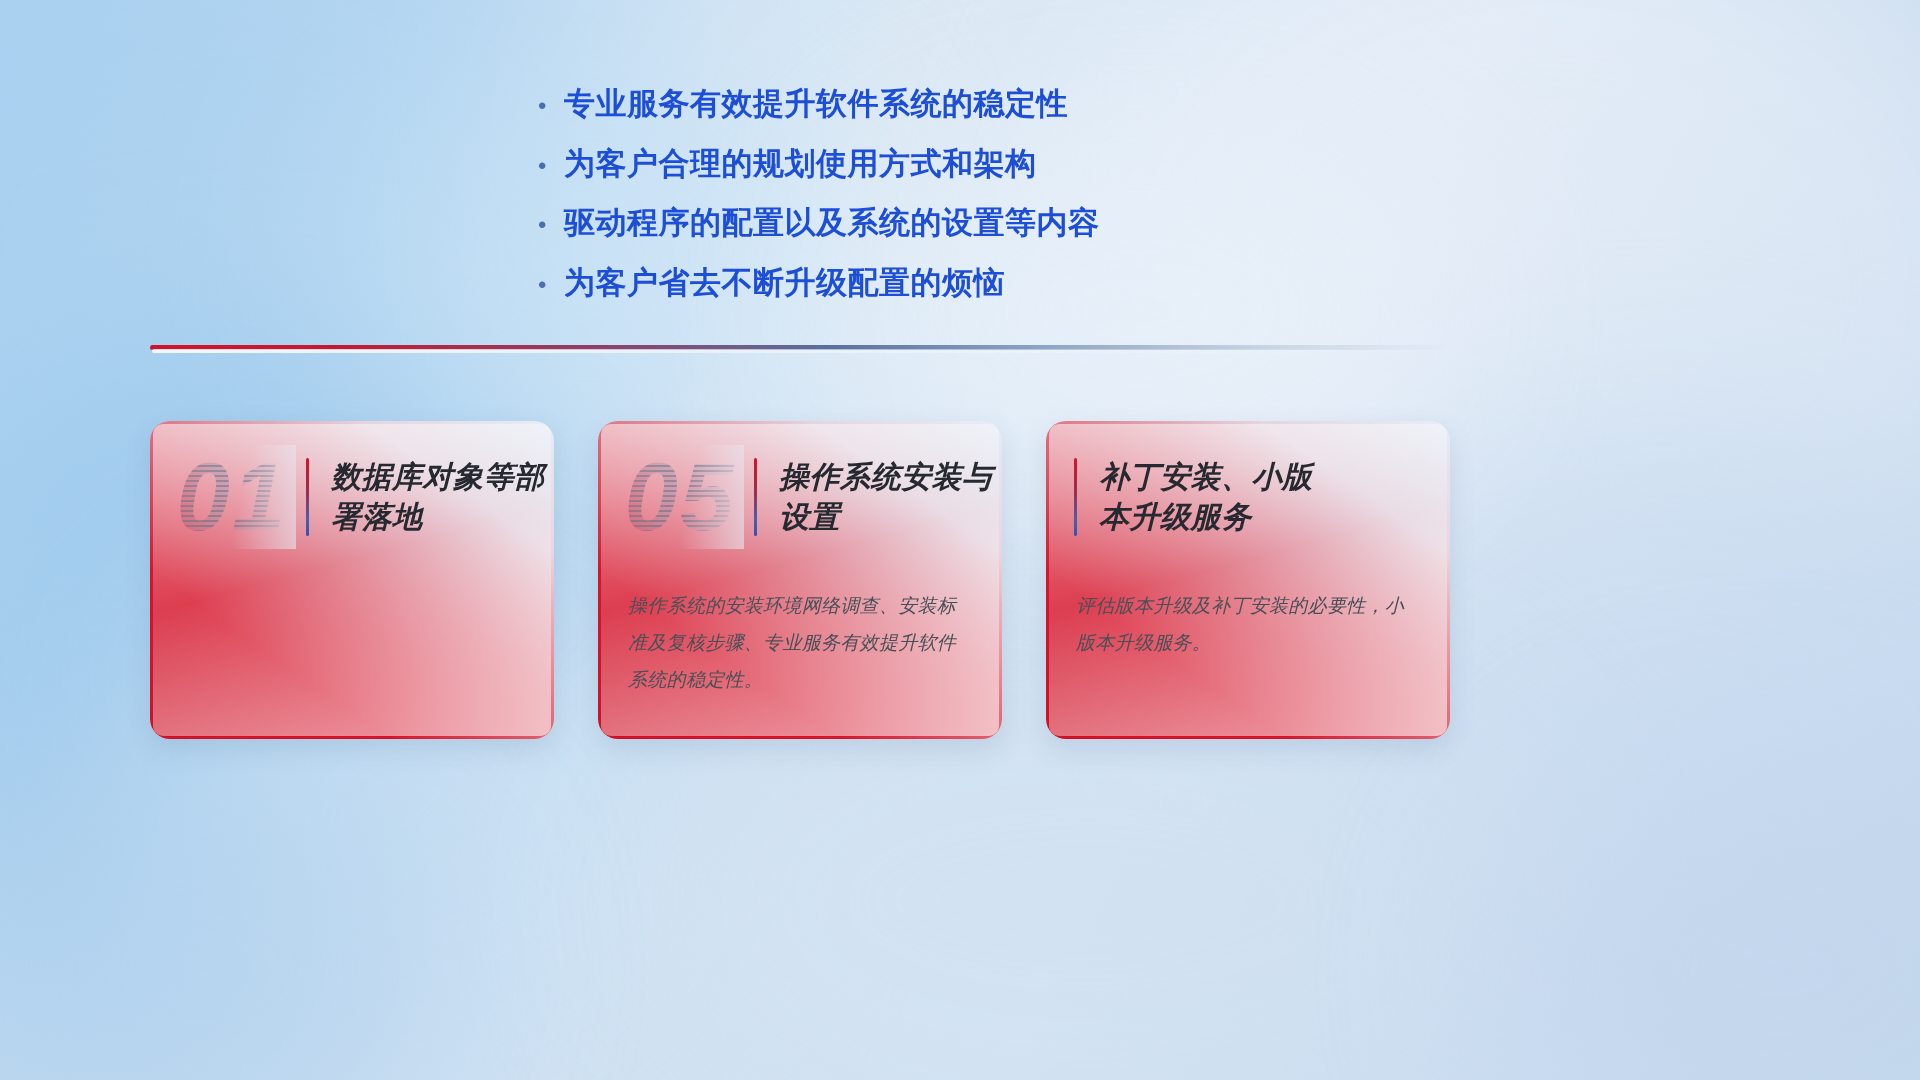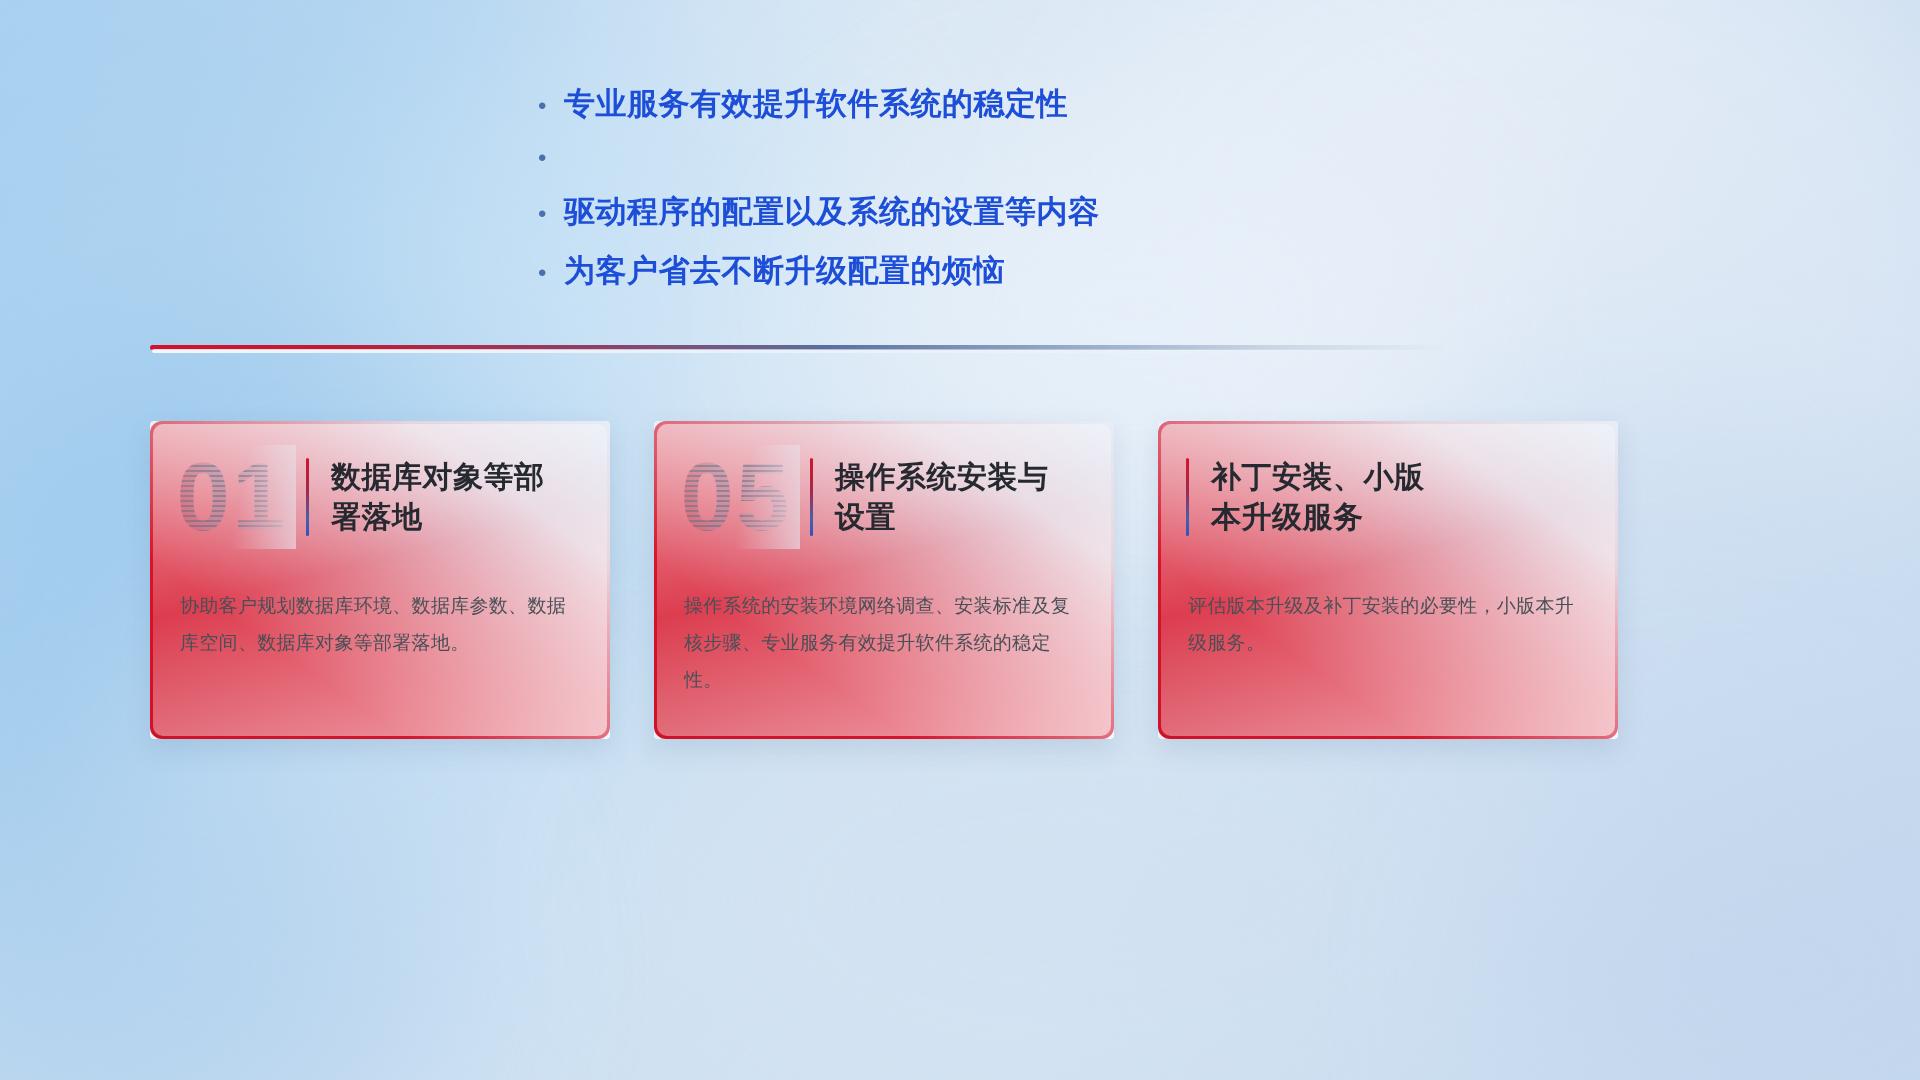--- a/index.html
+++ b/index.html
@@ -53,24 +53,25 @@
   }
   #rule .r-bot{
     position:absolute; left:2px; top:4px; width:99%; height:4px;
     background:linear-gradient(90deg,rgba(255,255,255,.85) 0%,rgba(245,248,252,.7) 40%,rgba(240,245,250,.35) 75%,rgba(240,245,250,0) 100%);
     border-radius:3px;
   }
 
   
   #cards{ position:absolute; left:150px; top:421px; z-index:5; display:flex; gap:44px; }
   .card{
-    position:relative; width:460px; height:318px; border-radius:4px;
+    position:relative; width:404px; height:318px; border-radius:20px;
     background:linear-gradient(160deg,#e9f2fa 0%,#e6edf7 42%,#eff3f9 72%,#f7f9fc 100%);
     box-shadow:0 10px 26px rgba(80,110,150,.16);
     overflow:hidden;
+    font-style:italic;
   }
   
   .card .frame{
     position:absolute; inset:0; border-radius:12px; pointer-events:none;
     border:2px solid transparent;
     background:
       linear-gradient(#fff0,#fff0) padding-box,
       linear-gradient(215deg,rgba(214,20,42,0) 0%,rgba(214,20,42,.12) 22%,rgba(214,20,42,.55) 46%,#d6142a 72%,#cf1127 100%) border-box;
   }
   .card .inner-white{
@@ -132,20 +133,21 @@
   <div class="vig"></div>
 </div>
 
 <div id="bullets">
   <div class="bullet">
     <span class="dot">•</span>
     <span class="btext">专业服务有效提升软件系统的稳定性</span>
   </div>
   <div class="bullet">
     <span class="dot">•</span>
+    <span class="btext">为客户合理的规划使用方式和架构</span>
   </div>
   <div class="bullet">
     <span class="dot">•</span>
     <span class="btext">驱动程序的配置以及系统的设置等内容</span>
   </div>
   <div class="bullet">
     <span class="dot">•</span>
     <span class="btext">为客户省去不断升级配置的烦恼</span>
   </div>
 </div>
@@ -158,21 +160,20 @@
 <div id="cards">
 
   <div class="card">
     <div class="frame"></div>
     <div class="inner-white"></div>
     <div class="card-head">
       <div class="bignum">01</div>
       <div class="vbar"></div>
       <div class="card-title">数据库对象等部署落地</div>
     </div>
-    <div class="card-body">协助客户规划数据库环境、数据库参数、数据库空间、数据库对象等部署落地。</div>
   </div>
 
   <div class="card">
     <div class="frame"></div>
     <div class="inner-white"></div>
     <div class="card-head">
       <div class="bignum">05</div>
       <div class="vbar"></div>
       <div class="card-title">操作系统安装与设置</div>
     </div>

